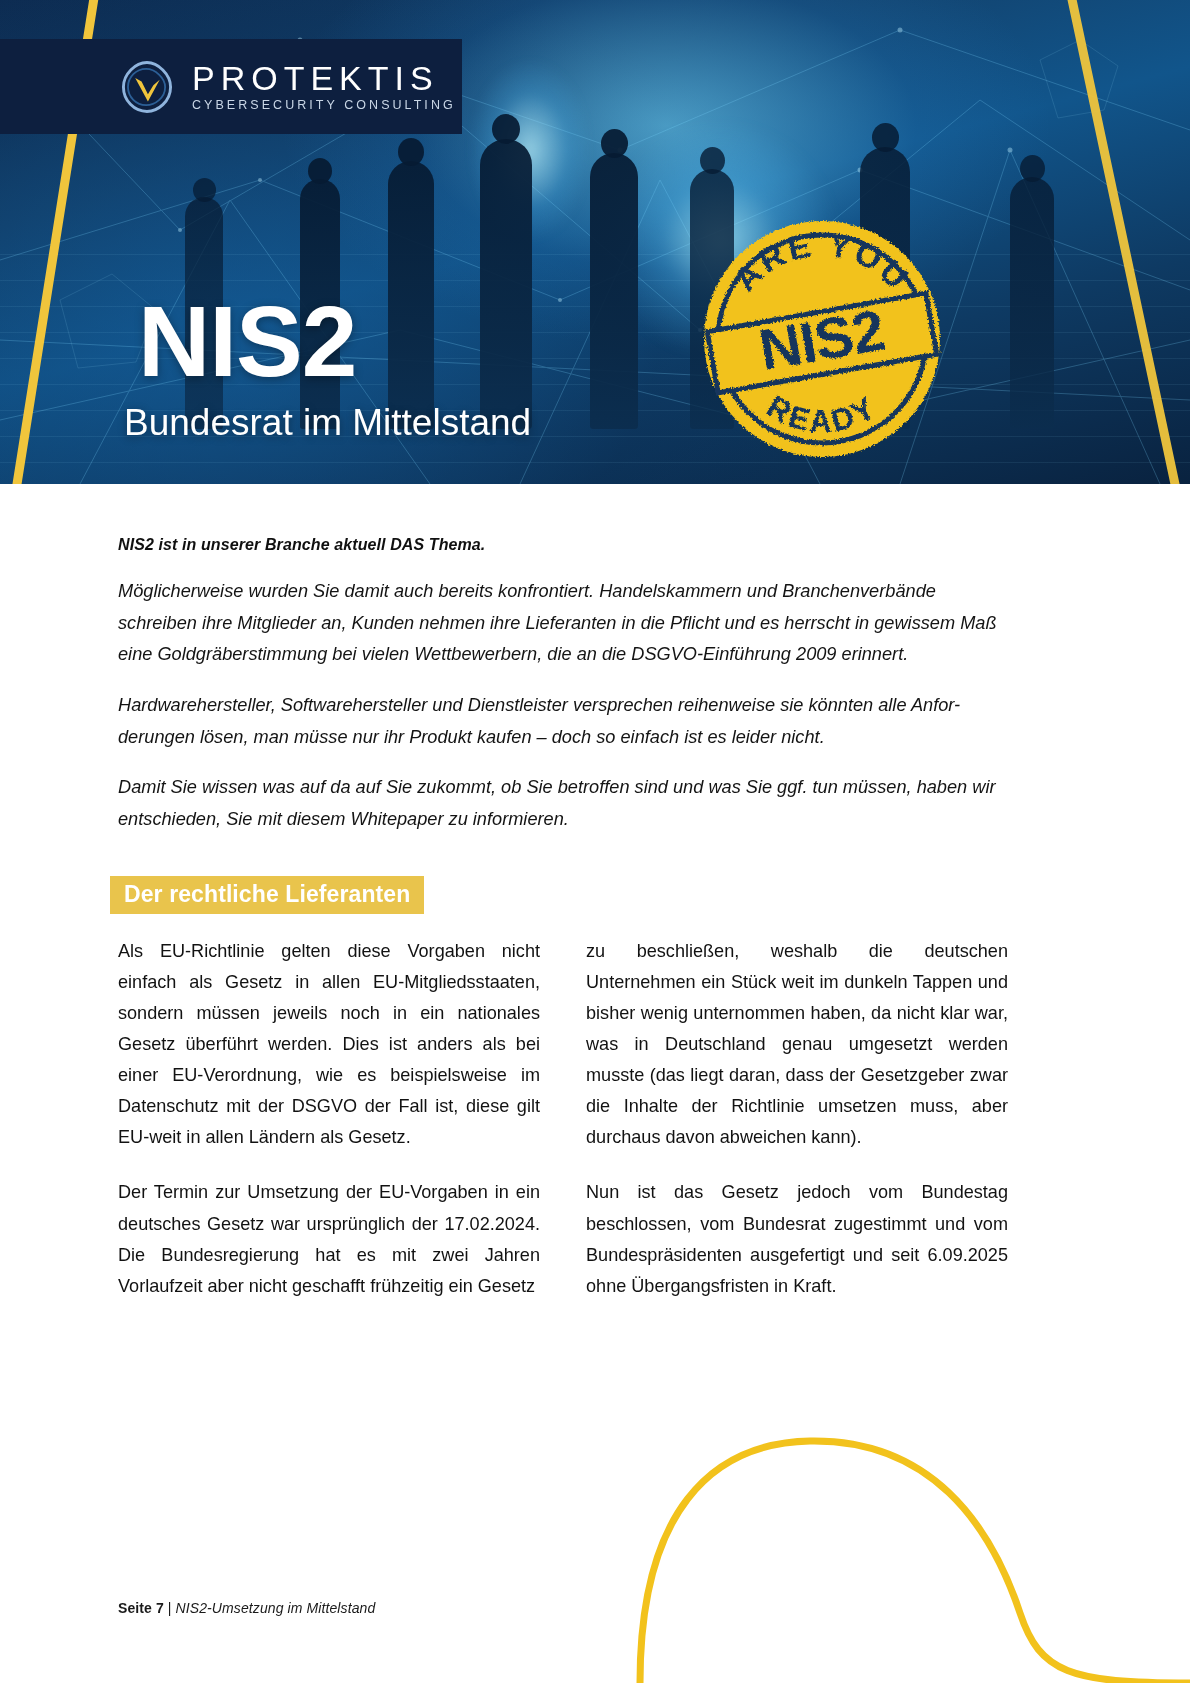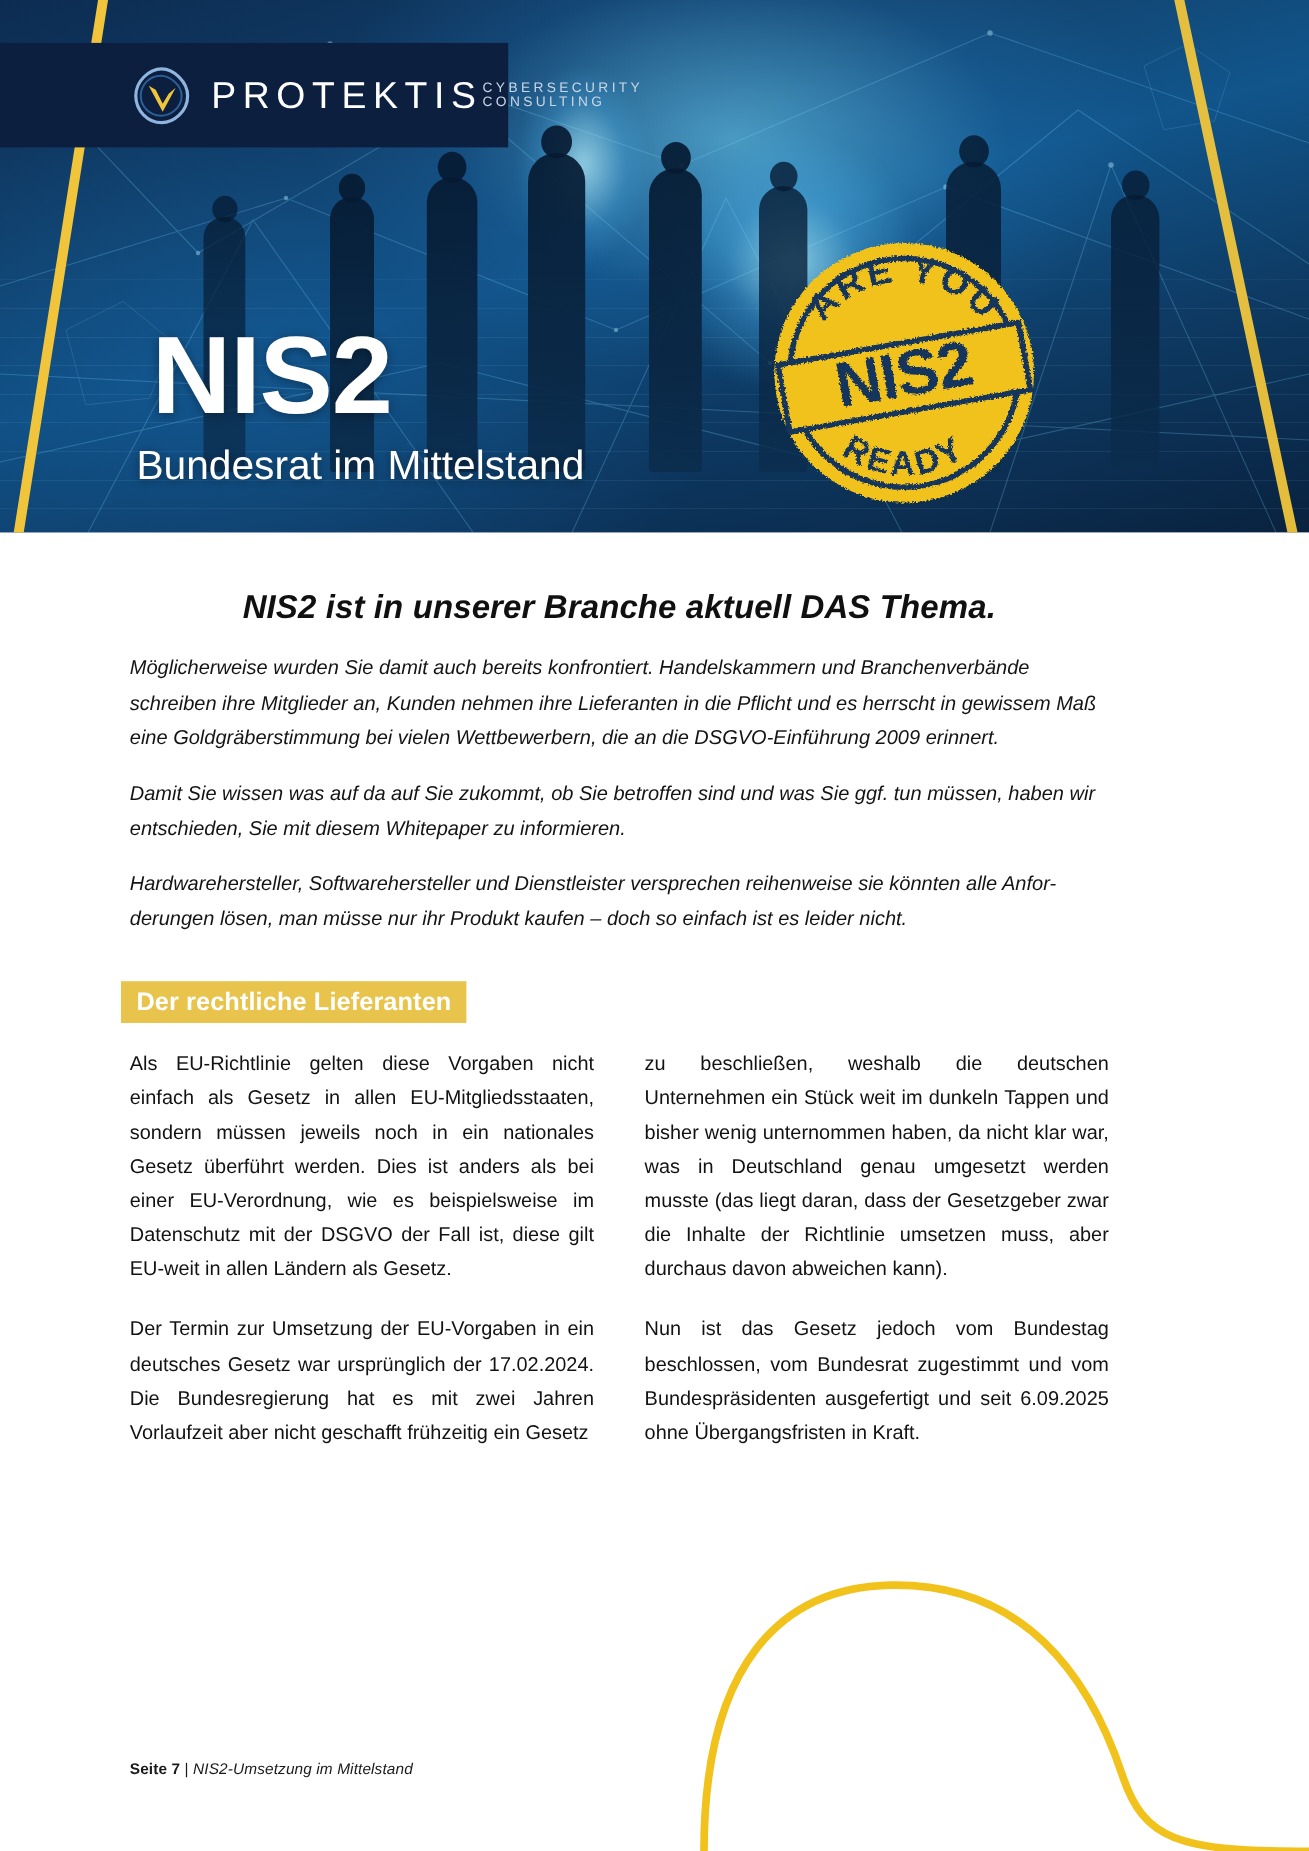--- a/index.html
+++ b/index.html
@@ -93,21 +93,21 @@
     position: absolute;
     left: 0; top: 39px;
     width: 462px; height: 95px;
     background: #0d1f3f;
     display: flex;
     align-items: center;
     padding-left: 118px;
     box-sizing: border-box;
   }
   .logo-mark { width: 58px; height: 58px; flex: 0 0 auto; margin-right: 16px; }
-  .logo-text { display: flex; flex-direction: row; justify-content: center; }
+  .logo-text { display: flex; flex-direction: column; justify-content: center; }
   .logo-name {
     color: #ffffff;
     font-size: 34px;
     letter-spacing: 6px;
     font-weight: 400;
     line-height: 1;
   }
   .logo-sub {
     color: #c9d6e6;
     font-size: 12.5px;
@@ -151,27 +151,26 @@
   .content {
     position: absolute;
     left: 0; top: 484px;
     width: 1190px;
   }
   .intro {
     margin: 52px 118px 0 118px;
     width: 890px;
   }
   .intro h2 {
-    font-size: 30px;
+    font-size: 16px;
     font-style: italic;
     font-weight: 700;
     color: #101010;
     margin: 0 0 22px 0;
     letter-spacing: .1px;
-    text-align: center;
   }
   .intro p {
     font-size: 18.2px;
     font-style: italic;
     color: #141414;
     line-height: 1.74;
     margin: 0 0 19px 0;
   }
 
   .section-title-wrap {
@@ -334,22 +333,22 @@
         <text x="125" y="146" text-anchor="middle" transform="rotate(-10 125 129)" font-family="Liberation Sans, sans-serif" font-size="58" font-weight="700" fill="#14365c" letter-spacing="-1">NIS2</text>
       </g>
     </svg>
   </div>
 
   <div class="content">
 
     <div class="intro">
       <h2>NIS2 ist in unserer Branche aktuell DAS Thema.</h2>
       <p>Möglicherweise wurden Sie damit auch bereits konfrontiert. Handelskammern und Branchenverbände schreiben ihre Mitglieder an, Kunden nehmen ihre Lieferanten in die Pflicht und es herrscht in gewissem Maß eine Goldgräberstimmung bei vielen Wettbewerbern, die an die DSGVO-Einführung 2009 erinnert.</p>
+      <p>Hardwarehersteller, Softwarehersteller und Dienstleister versprechen reihenweise sie könnten alle Anfor-derungen lösen, man müsse nur ihr Produkt kaufen – doch so einfach ist es leider nicht.</p>
       <p>Damit Sie wissen was auf da auf Sie zukommt, ob Sie betroffen sind und was Sie ggf. tun müssen, haben wir entschieden, Sie mit diesem Whitepaper zu informieren.</p>
-      <p>Hardwarehersteller, Softwarehersteller und Dienstleister versprechen reihenweise sie könnten alle Anfor-derungen lösen, man müsse nur ihr Produkt kaufen – doch so einfach ist es leider nicht.</p>
     </div>
 
     <div class="section-title-wrap">
       <span class="section-title">Der rechtliche Lieferanten</span>
     </div>
 
     <div class="columns">
       <div class="col">
         <p>Als EU-Richtlinie gelten diese Vorgaben nicht einfach als Gesetz in allen EU-Mitgliedsstaaten, sondern müssen jeweils noch in ein nationales Gesetz überführt werden. Dies ist anders als bei einer EU-Verordnung, wie es beispielsweise im Datenschutz mit der DSGVO der Fall ist, diese gilt EU-weit in allen Ländern als Gesetz.</p>
         <p>Der Termin zur Umsetzung der EU-Vorgaben in ein deutsches Gesetz war ursprünglich der 17.02.2024. Die Bundesregierung hat es mit zwei Jahren Vorlaufzeit aber nicht geschafft frühzeitig ein Gesetz</p>

